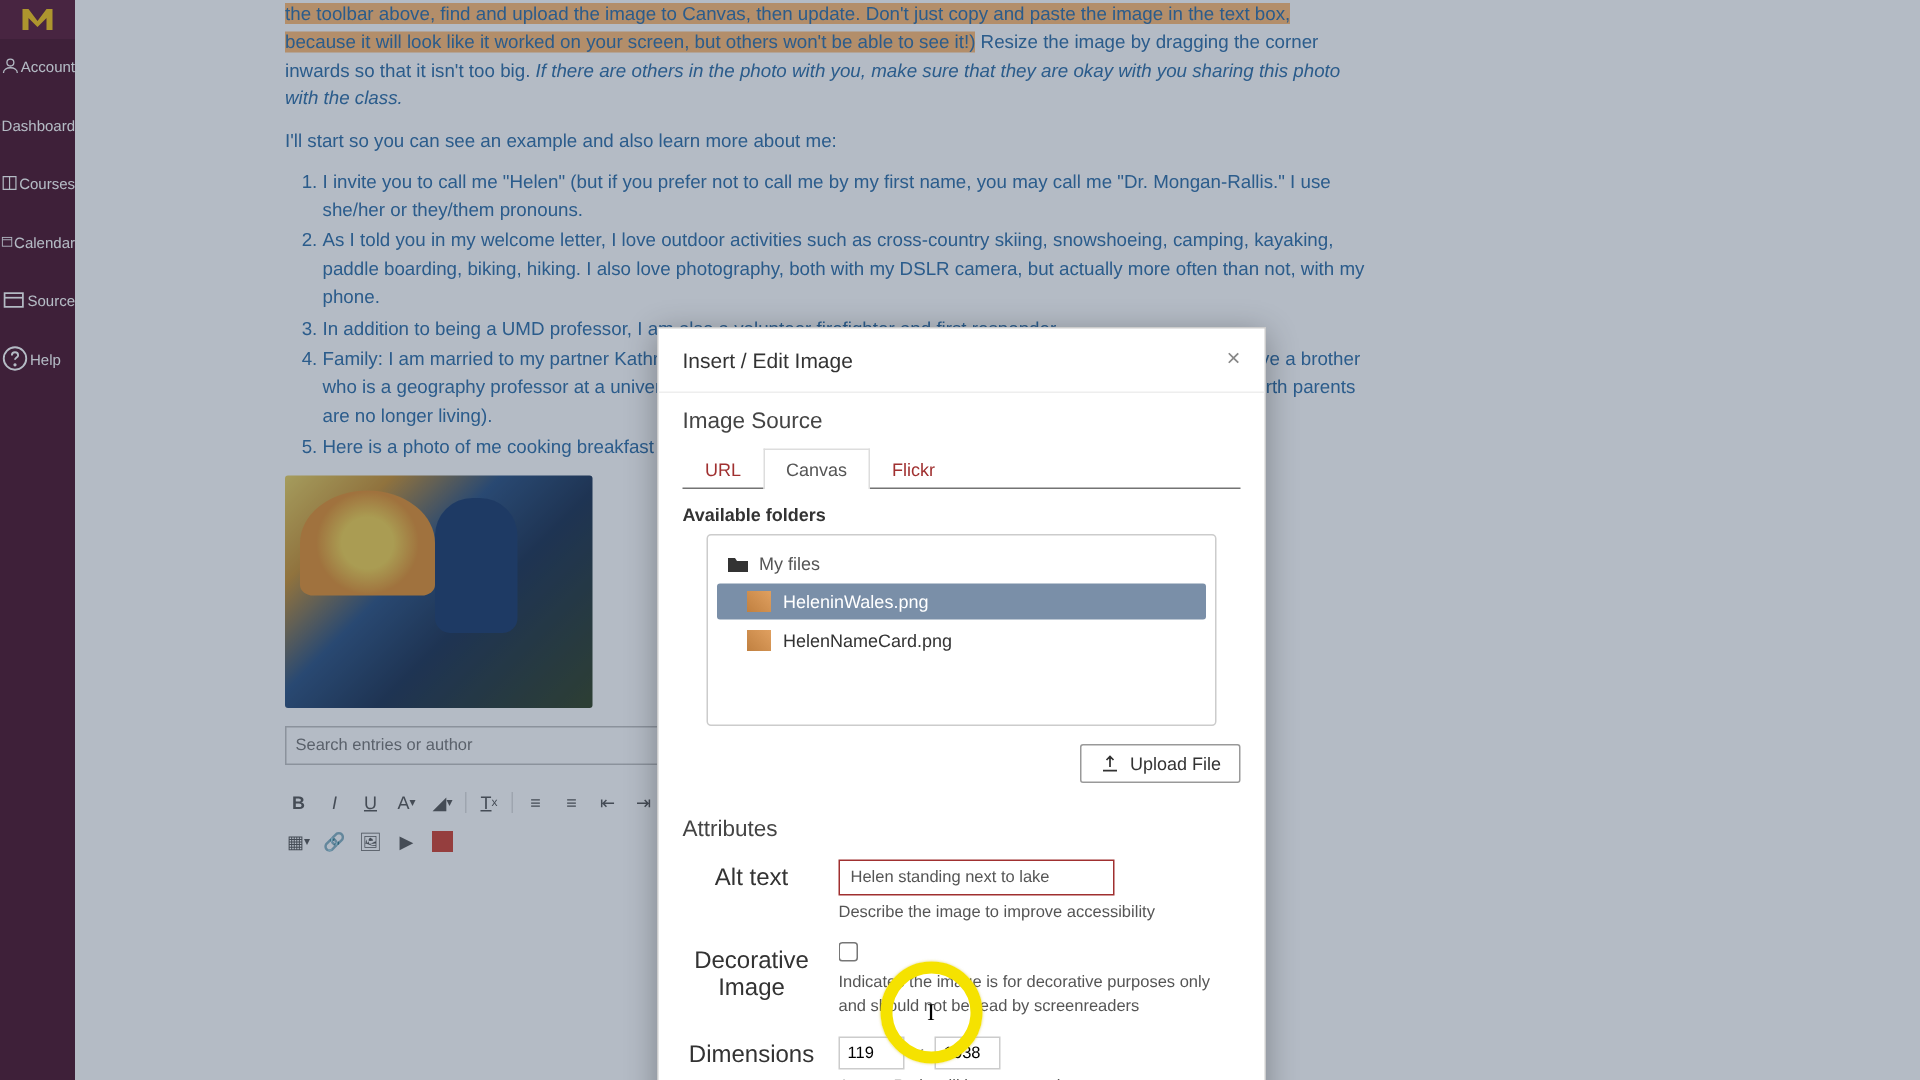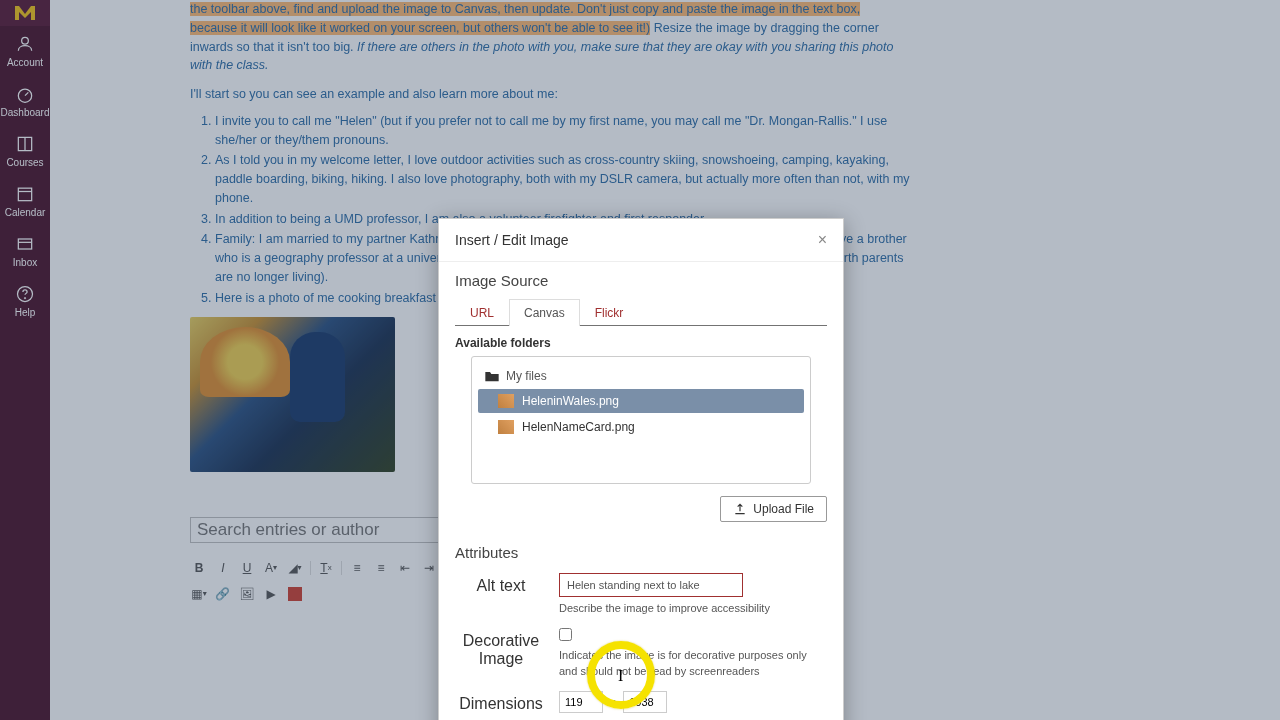--- a/index.html
+++ b/index.html
@@ -1,32 +1,32 @@
 <!DOCTYPE html>
 <html><head>
 <meta charset="utf-8">
 <style>
 * { box-sizing: border-box; margin: 0; padding: 0; }
 body { font-family: "Helvetica Neue", Arial, sans-serif; font-size: 13px; background: #f5f5f5; color: #333; overflow: hidden; width: 1280px; height: 720px; position: relative; }
 .overlay { position: absolute; inset: 0; background: rgba(40,60,90,0.35); z-index: 5; pointer-events: none; }
 .sidebar { position: absolute; left: 0; top: 0; width: 50px; height: 100%; background: #4a1228; z-index: 2; }
 .sidebar-logo { width: 50px; height: 26px; background: #5a1a35; display: flex; align-items: center; justify-content: center; }
 .sidebar-logo svg { width: 24px; height: 18px; }
-.side-item { display: flex; flex-direction: column; align-items: center; padding: 8px 0; color: #fff; font-size: 10px; cursor: pointer; }
+.side-item { display: flex; flex-direction: row; align-items: center; padding: 8px 0; color: #fff; font-size: 10px; cursor: pointer; }
 .side-item svg { width: 20px; height: 20px; margin-bottom: 3px; stroke: #fff; fill: none; }
 .main { position: absolute; left: 50px; top: 0; right: 0; height: 100%; background: #fff; padding: 0 20px 0 140px; z-index: 1; }
 .content { max-width: 720px; padding-top: 0; color: #2d6da7; font-size: 12.5px; line-height: 1.5; }
 .highlight { background: #fdba74; }
 .content ol { margin: 8px 0 8px 25px; }
 .content ol li { color: #2d6da7; margin-bottom: 2px; }
 .photo { width: 205px; height: 155px; margin: 10px 0; background: linear-gradient(135deg, #e8d060 0%, #c89030 20%, #2a5080 40%, #1a3050 60%, #304020 100%); border-radius: 2px; position: relative; overflow: hidden; }
 .photo::before { content: ""; position: absolute; left: 10px; top: 10px; width: 90px; height: 70px; background: radial-gradient(circle, #f0d050 30%, #e09030 60%); border-radius: 50% 50% 10% 10%; }
 .photo::after { content: ""; position: absolute; left: 100px; top: 15px; width: 55px; height: 90px; background: #1a3a6a; border-radius: 25px 25px 10px 10px; }
 .toolbar-row { display: flex; gap: 10px; margin-top: 12px; align-items: center; }
-.search-input { width: 265px; height: 26px; border: 1px solid #c0c0c0; padding: 0 6px; font-size: 17px; color: #999; margin-top: 33px; }
+.search-input { width: 265px; height: 26px; border: 1px solid #c0c0c0; padding: 0 6px; font-size: 11px; color: #999; }
 .unread-btn { height: 26px; padding: 0 12px; background: #fff; border: 1px solid #c0c0c0; font-size: 11px; color: #555; }
 .unread-count { width: 20px; height: 20px; border: 1px solid #c0c0c0; display: flex; align-items: center; justify-content: center; font-size: 10px; color: #888; }
 .editor-toolbar { margin-top: 12px; display: flex; gap: 6px; align-items: center; padding: 4px 0; }
 .tb-btn { width: 18px; height: 18px; display: flex; align-items: center; justify-content: center; font-size: 12px; color: #555; cursor: pointer; }
 .tb-btn.bold { font-weight: bold; }
 .tb-btn.italic { font-style: italic; }
 .tb-btn.underline { text-decoration: underline; }
 .tb-sep { width: 1px; height: 14px; background: #ddd; }
 .editor-toolbar2 { display: flex; gap: 6px; padding: 4px 0; }
 .tb-color { width: 14px; height: 14px; background: #d04030; }
@@ -93,21 +93,21 @@
         <rect x="4" y="5" width="16" height="15" stroke-width="1.5"></rect>
         <path d="M4 9 L20 9" stroke-width="1.5"></path>
       </svg>
     <span>Calendar</span>
   </div>
   <div class="side-item">
     <svg viewBox="0 0 24 24">
         <rect x="4" y="6" width="16" height="12" stroke-width="1.5"></rect>
         <path d="M4 10 L20 10" stroke-width="1.5"></path>
       </svg>
-    <span>Inbox</span>
+    <span>Source</span>
   </div>
   <div class="side-item">
     <svg viewBox="0 0 24 24">
         <circle cx="12" cy="12" r="9" stroke-width="1.5"></circle>
         <path d="M9.5 9.5a2.5 2.5 0 0 1 5 0c0 1.5-2.5 2-2.5 3.5" stroke-width="1.5"></path>
         <circle cx="12" cy="17" r="0.8" fill="#fff"></circle>
       </svg>
     <span>Help</span>
   </div>
 </div>

